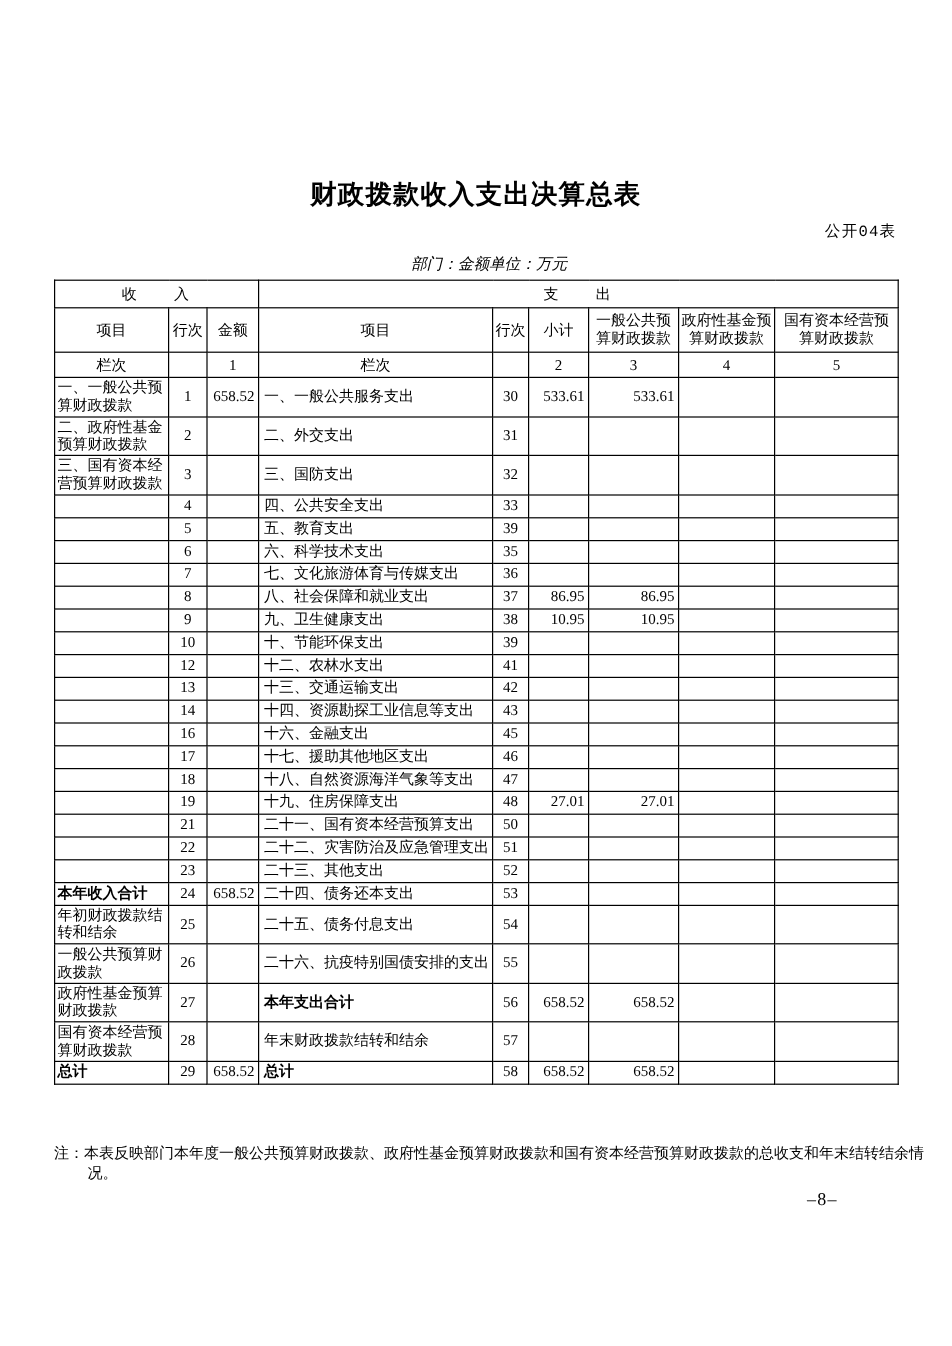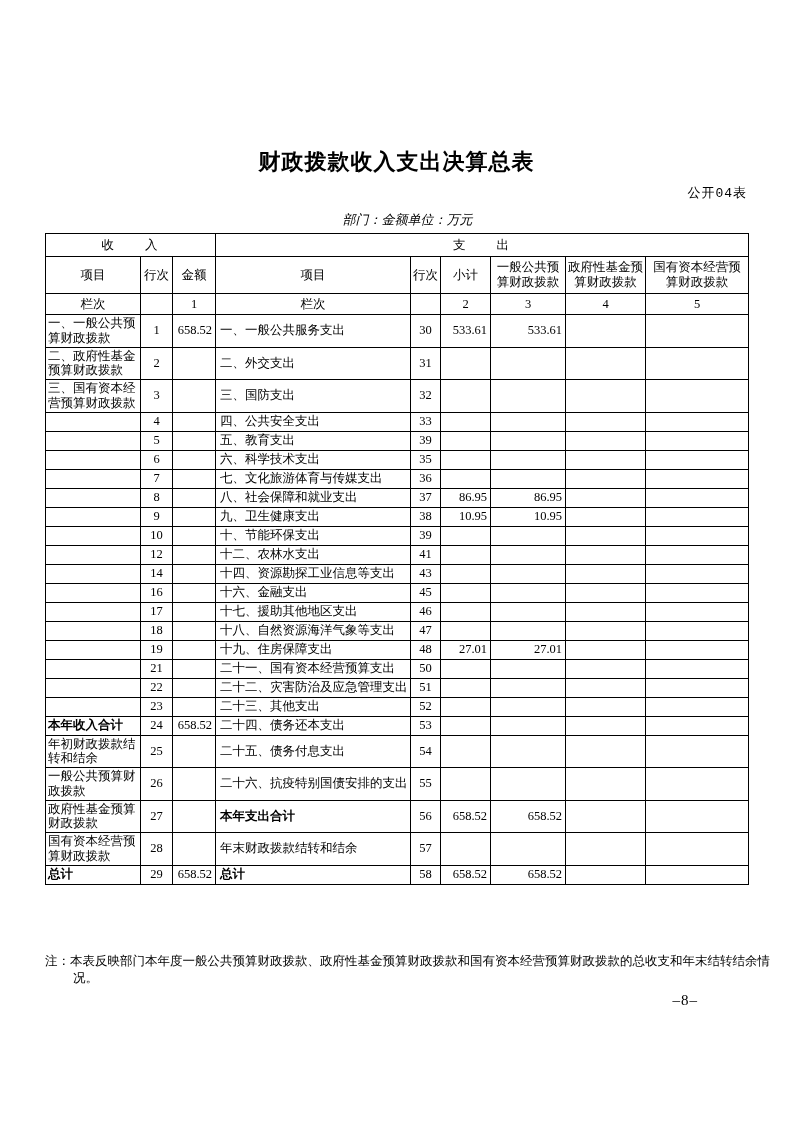--- a/index.html
+++ b/index.html
@@ -212,20 +212,31 @@
     <td class="tn"></td>
     <td class="te">十二、农林水支出</td>
     <td class="tl">41</td>
     <td class="tn"></td>
     <td class="tn"></td>
     <td class="tn"></td>
     <td class="tn"></td>
   </tr>
       <tr>
     <td class="ti"></td>
+    <td class="tl">13</td>
+    <td class="tn"></td>
+    <td class="te">十三、交通运输支出</td>
+    <td class="tl">42</td>
+    <td class="tn"></td>
+    <td class="tn"></td>
+    <td class="tn"></td>
+    <td class="tn"></td>
+  </tr>
+      <tr>
+    <td class="ti"></td>
     <td class="tl">14</td>
     <td class="tn"></td>
     <td class="te">十四、资源勘探工业信息等支出</td>
     <td class="tl">43</td>
     <td class="tn"></td>
     <td class="tn"></td>
     <td class="tn"></td>
     <td class="tn"></td>
   </tr>
       <tr>

